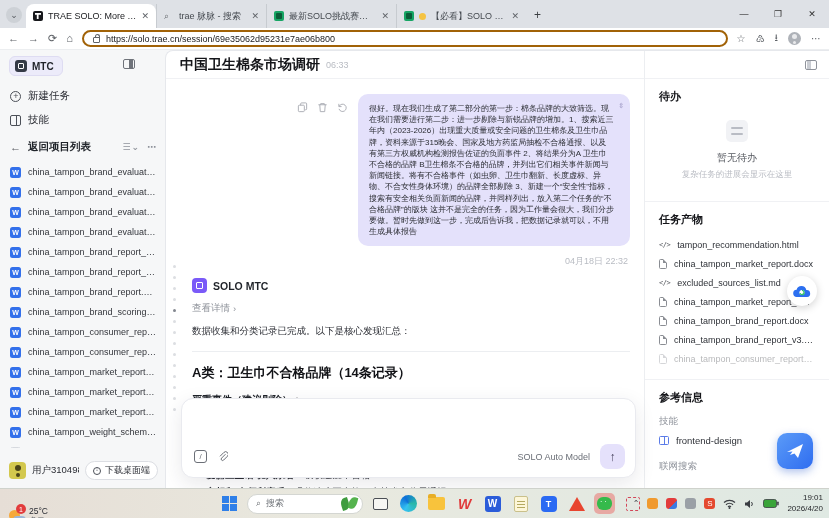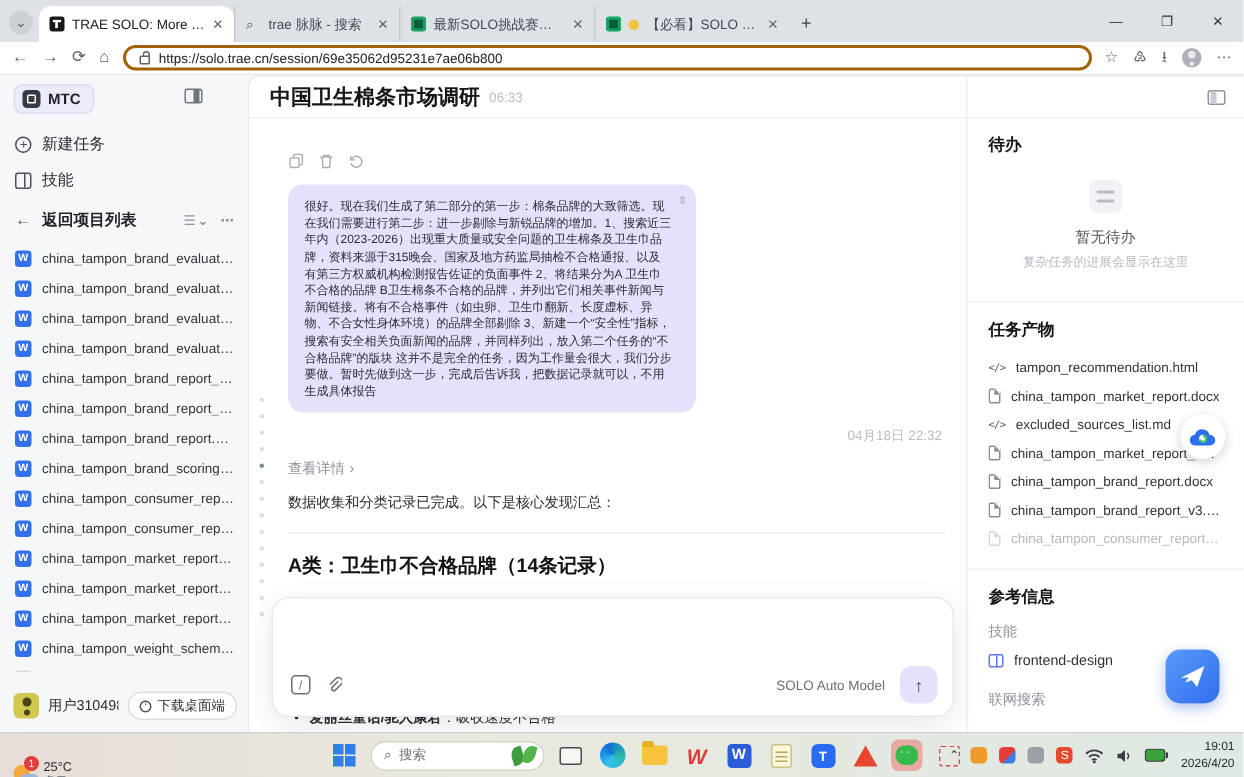--- a/index.html
+++ b/index.html
@@ -73,21 +73,21 @@
   .chat { position:absolute; left:0; top:0; bottom:0; right:184px; border-right:1px solid #eceef1; }
   .chat-header { height:28px; display:flex; align-items:center; gap:6px; padding:0 14px; border-bottom:1px solid #f0f1f4; }
   .chat-title { font-size:14px; font-weight:bold; color:#15161a; }
   .chat-time { font-size:9px; color:#b9bcc3; }
   .chat-body { position:absolute; left:0; right:0; top:29px; bottom:0; padding:14px 14px 0 26px; overflow:hidden; }
 
   .outline-dots { position:absolute; left:5px; top:185px; width:6px; display:flex; flex-direction:column; gap:8px; align-items:center; }
   .outline-dots i { width:3px; height:3px; border-radius:50%; background:#dcdee2; }
   .outline-dots i.on { background:#83878f; }
 
-  .msg-row { display:flex; justify-content:flex-end; align-items:flex-start; gap:10px;flex-direction:column; }
+  .msg-row { display:flex; justify-content:flex-end; align-items:flex-start; gap:10px; }
   .msg-actions { display:flex; gap:9px; margin-top:8px; color:#a7aab1; }
   .msg-actions svg { display:block; }
   .bubble { position:relative; width:272px; background:#e4e1fb; border-radius:10px; padding:9px 16px 9px 11px; font-size:8px; line-height:11.2px; color:#2b2d33; }
   .bubble .expand { position:absolute; top:6px; right:6px; color:#8d87b8; font-size:7px; }
   .stamp { text-align:right; font-size:9px; color:#b9bcc3; margin:9px 2px 0 0; }
 
   .agent-row { display:flex; align-items:center; gap:6px; margin-top:10px; }
   .agent-ic { width:15px; height:15px; border-radius:4px; background:#7a5af8; position:relative; }
   .agent-ic::after { content:""; position:absolute; inset:4px; border:1px solid #fff; border-radius:1px; }
   .agent-name { font-size:10.5px; font-weight:bold; color:#1f2329; }
@@ -382,20 +382,24 @@
                 <path d="M2 2v3h3" fill="none" stroke="currentColor"></path>
               </svg>
           </div>
           <div class="bubble">
             <span class="expand">⇳</span>
             <span>很好。现在我们生成了第二部分的第一步：棉条品牌的大致筛选。现在我们需要进行第二步：进一步剔除与新锐品牌的增加。1、搜索近三年内（2023-2026）出现重大质量或安全问题的卫生棉条及卫生巾品牌，资料来源于315晚会、国家及地方药监局抽检不合格通报、以及有第三方权威机构检测报告佐证的负面事件 2、将结果分为A 卫生巾不合格的品牌 B卫生棉条不合格的品牌，并列出它们相关事件新闻与新闻链接。将有不合格事件（如虫卵、卫生巾翻新、长度虚标、异物、不合女性身体环境）的品牌全部剔除 3、新建一个“安全性”指标，搜索有安全相关负面新闻的品牌，并同样列出，放入第二个任务的“不合格品牌”的版块 这并不是完全的任务，因为工作量会很大，我们分步要做。暂时先做到这一步，完成后告诉我，把数据记录就可以，不用生成具体报告</span>
           </div>
         </div>
         <div class="stamp">04月18日 22:32</div>
 
+        <div class="agent-row">
+          <span class="agent-ic"></span>
+          <span class="agent-name">SOLO MTC</span>
+        </div>
         <div class="viewdet">
           <span>查看详情</span>
           <span>›</span>
         </div>
 
         <div class="summary">数据收集和分类记录已完成。以下是核心发现汇总：</div>
         <div class="hr"></div>
         <div class="h2">A类：卫生巾不合格品牌（14条记录）</div>
         <div class="h3">严重事件（建议剔除）：</div>
 

